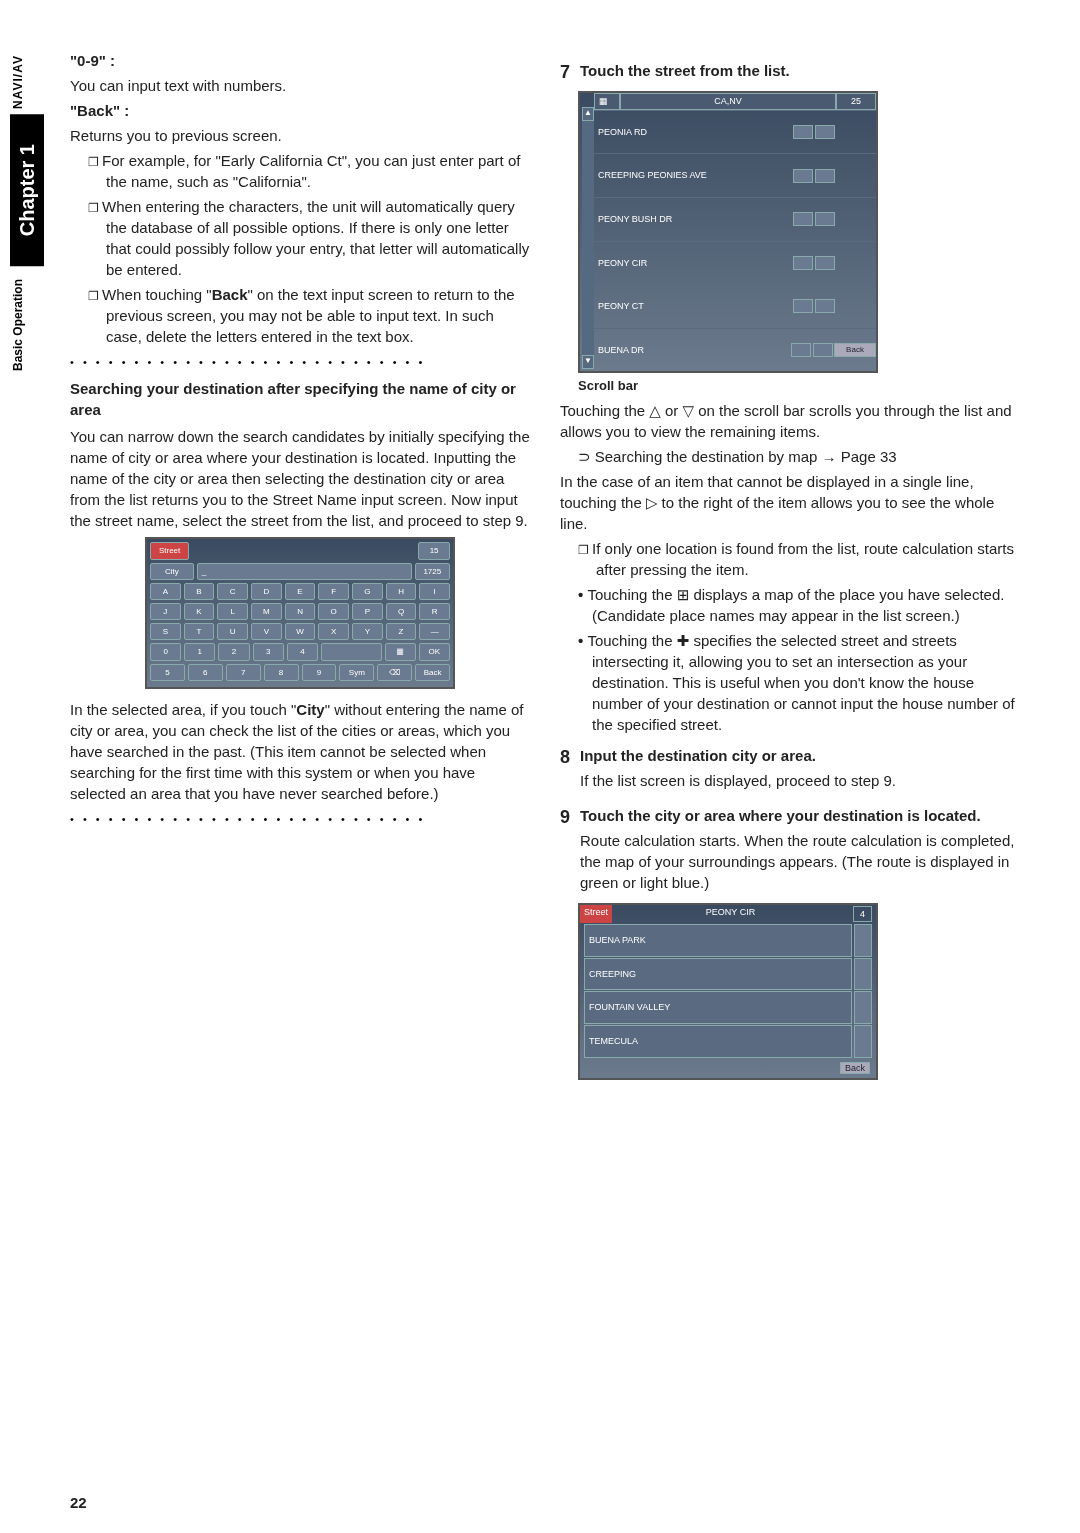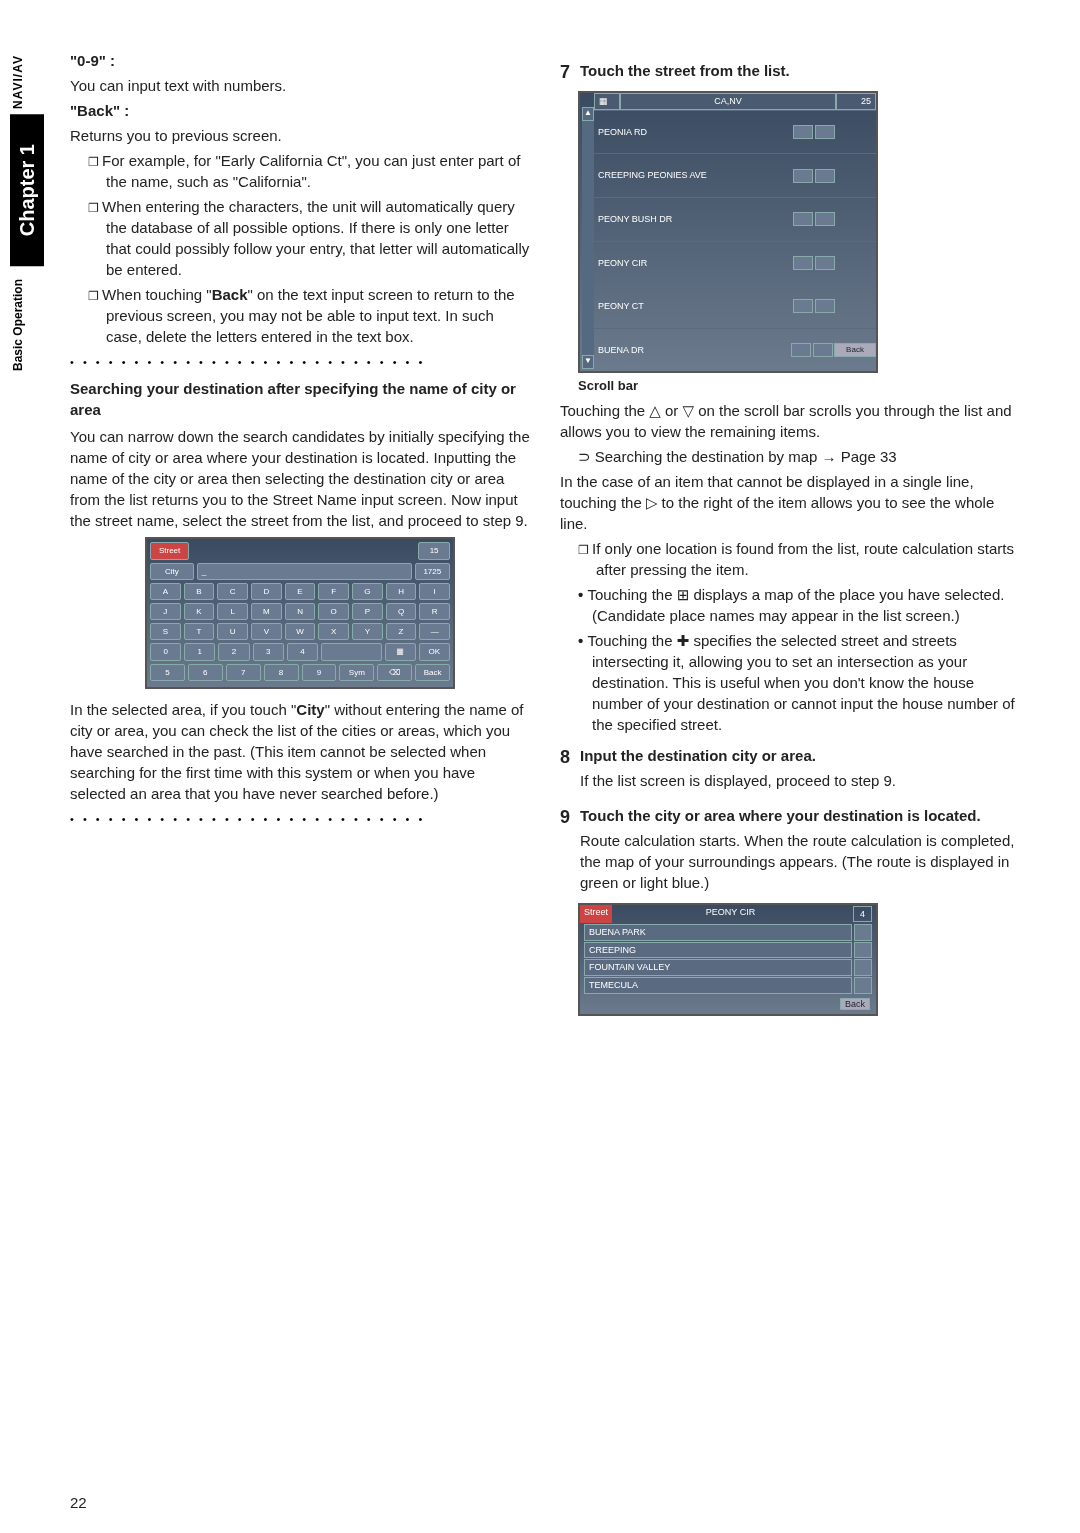--- a/index.html
+++ b/index.html
@@ -38,25 +38,25 @@
 .scrollbar-v{position:absolute;left:-14px;top:14px;bottom:2px;width:12px;display:flex;flex-direction:column}
 .scrollbar-v .arrow{height:12px;background:#556a80;border:1px solid #8aa;color:#fff;font-size:8px;text-align:center;line-height:10px}
 .scrollbar-v .track{flex:1;background:#556a80}
 .caplabel{font-weight:bold;font-size:13px;margin-left:18px}
 .fig2{border:2px solid #555;background:linear-gradient(180deg,#3a4a60,#6b7a8c);color:#fff;font-size:9px;margin:6px 0 4px 18px;width:300px;box-sizing:border-box;padding-bottom:4px}
 .fig2 .hdr{display:flex}
 .fig2 .hdr .t{background:#c44;padding:1px 4px}
 .fig2 .hdr .v{flex:1;text-align:center;padding:1px 4px}
 .fig2 .hdr .c{padding:1px 6px;border:1px solid #8aa;margin:1px 4px}
 .fig2 .row{display:flex;margin:1px 4px}
-.fig2 .row .n{flex:1;padding:1px 4px;border:1px solid #8aa;background:#5a6a80}
+.fig2 .row .n{flex:1;padding:9px 4px;border:1px solid #8aa;background:#5a6a80}
 .fig2 .row .m{width:16px;border:1px solid #8aa;background:#6a7a90;margin-left:2px}
 .fig2 .back{text-align:right;margin:4px 6px 0 0}
 .fig2 .back span{border:1px solid #8aa;padding:0 4px;background:#aab;color:#223}
-.pgnum{position:absolute;bottom:20px;left:70px;font-weight:normal}
+.pgnum{position:absolute;bottom:20px;left:70px;font-weight:bold}
 </style>
 </head>
 <body>
 
 <div class="page">
   <div class="sidebar">
     <div class="naviav">NAVI/AV</div>
     <div class="chapter">Chapter 1</div>
     <div class="section">Basic Operation</div>
   </div>
@@ -159,21 +159,21 @@
 
       <div class="fig" style="padding-left:14px">
         <div class="scrollbar-v" style="left:2px">
           <div class="arrow">▲</div>
           <div class="track"></div>
           <div class="arrow">▼</div>
         </div>
         <div class="fig-hdr">
           <div style="width:16px">▦</div>
           <div style="flex:1;text-align:center">CA,NV</div>
-          <div style="width:30px;text-align:right">25</div>
+          <div style="width:30px;text-align:center">25</div>
         </div>
         <div class="fig-row">
             <div class="label">PEONIA RD</div>
             <div class="btn"></div>
             <div class="btn"></div>
             <div style="width:40px"></div>
           </div>
         <div class="fig-row">
             <div class="label">CREEPING PEONIES AVE</div>
             <div class="btn"></div>

